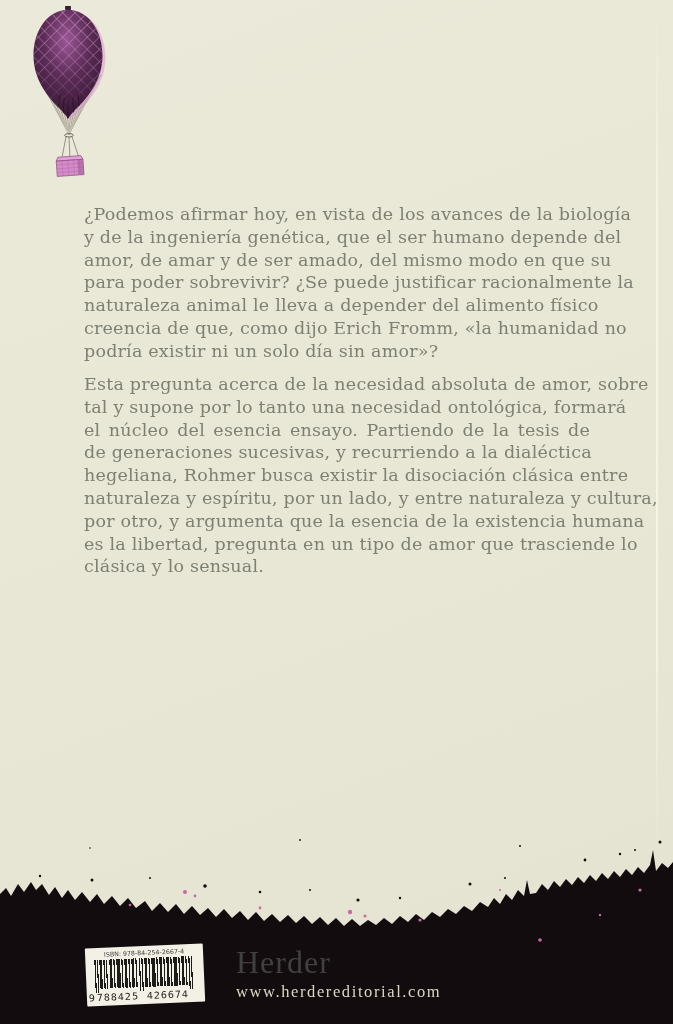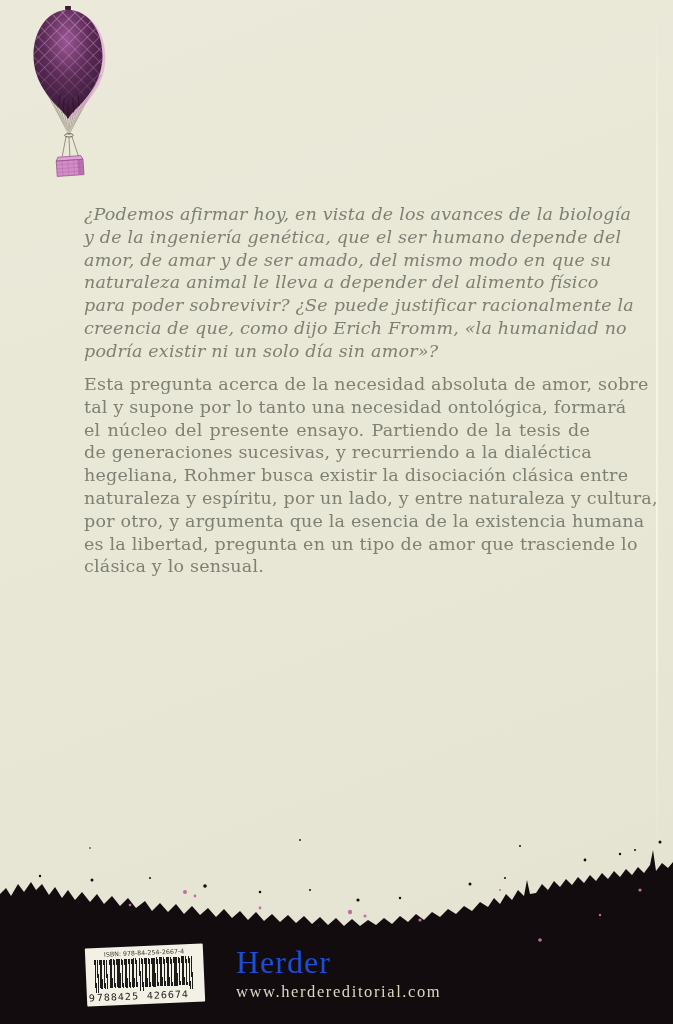--- a/index.html
+++ b/index.html
@@ -15,34 +15,34 @@
   .page-edge-line{
     position:absolute;left:656px;top:0;width:2px;height:856px;
     background:linear-gradient(to bottom,rgba(255,255,248,0),rgba(255,255,248,.55) 25%,rgba(255,255,248,.55) 75%,rgba(255,255,248,0));
     pointer-events:none;
   }
   .balloon{position:absolute;left:20px;top:6px;width:96px;height:182px;}
   .text-block{
     position:absolute;left:84px;width:506px;
     color:#7d8174;font-size:17.5px;line-height:22.8px;letter-spacing:.2px;
   }
-  #para1{top:203px;font-style:italic;}
+  #para1{top:203px;}
   #para2{top:373px;}
   .tline{text-align:justify;text-align-last:justify;height:22.8px;white-space:nowrap;}
   .tline.tlast{text-align-last:left;}
   .footer-band{position:absolute;left:0;top:820px;width:673px;height:204px;}
   .barcode-box{
     position:absolute;left:86px;top:946px;width:118px;height:58px;
     background:#f3f0e5;transform:rotate(-2.5deg);
     border-radius:1px;
   }
   .barcode-box svg{display:block;width:100%;height:100%;}
   .publisher{
     position:absolute;left:236px;top:944px;
-    color:#1d4ed8;font-family:"Liberation Serif", serif;
+    color:#404040;font-family:"Liberation Serif", serif;
     font-size:32px;letter-spacing:1px;line-height:36px;
   }
   .website{
     position:absolute;left:236px;top:982px;
     color:#ddd8c2;font-family:"Liberation Serif", serif;font-weight:normal;
     font-size:16.5px;letter-spacing:1.6px;line-height:20px;
   }
   .bc-isbn{font-family:"DejaVu Sans", sans-serif;font-size:6.3px;fill:#3a3a38;}
   .bc-digits{font-family:"DejaVu Sans", sans-serif;font-size:9.5px;fill:#20201e;letter-spacing:1px;}
 </style>
@@ -137,29 +137,29 @@
         <path d="M62,161 L62,177"></path>
     </g>
     <rect x="60" y="161" width="6" height="16" fill="#a35c98" opacity="0.55"></rect>
   </g>
 </svg>
 
 <div class="text-block" id="para1">
     <div class="tline">¿Podemos afirmar hoy, en vista de los avances de la biología</div>
     <div class="tline">y de la ingeniería genética, que el ser humano depende del</div>
     <div class="tline">amor, de amar y de ser amado, del mismo modo en que su</div>
+    <div class="tline">para poder sobrevivir? ¿Se puede justificar racionalmente la</div>
     <div class="tline">naturaleza animal le lleva a depender del alimento físico</div>
-    <div class="tline">para poder sobrevivir? ¿Se puede justificar racionalmente la</div>
     <div class="tline">creencia de que, como dijo Erich Fromm, «la humanidad no</div>
     <div class="tline tlast">podría existir ni un solo día sin amor»?</div>
   </div>
 <div class="text-block" id="para2">
     <div class="tline">Esta pregunta acerca de la necesidad absoluta de amor, sobre</div>
     <div class="tline">tal y supone por lo tanto una necesidad ontológica, formará</div>
-    <div class="tline">el núcleo del presente ensayo. Partiendo de la tesis de</div>
+    <div class="tline">el núcleo del esencia ensayo. Partiendo de la tesis de</div>
     <div class="tline">de generaciones sucesivas, y recurriendo a la dialéctica</div>
     <div class="tline">hegeliana, Rohmer busca existir la disociación clásica entre</div>
     <div class="tline">naturaleza y espíritu, por un lado, y entre naturaleza y cultura,</div>
     <div class="tline">por otro, y argumenta que la esencia de la existencia humana</div>
     <div class="tline">es la libertad, pregunta en un tipo de amor que trasciende lo</div>
     <div class="tline tlast">clásica y lo sensual.</div>
   </div>
 
 <div class="page-edge-line"></div>
 

